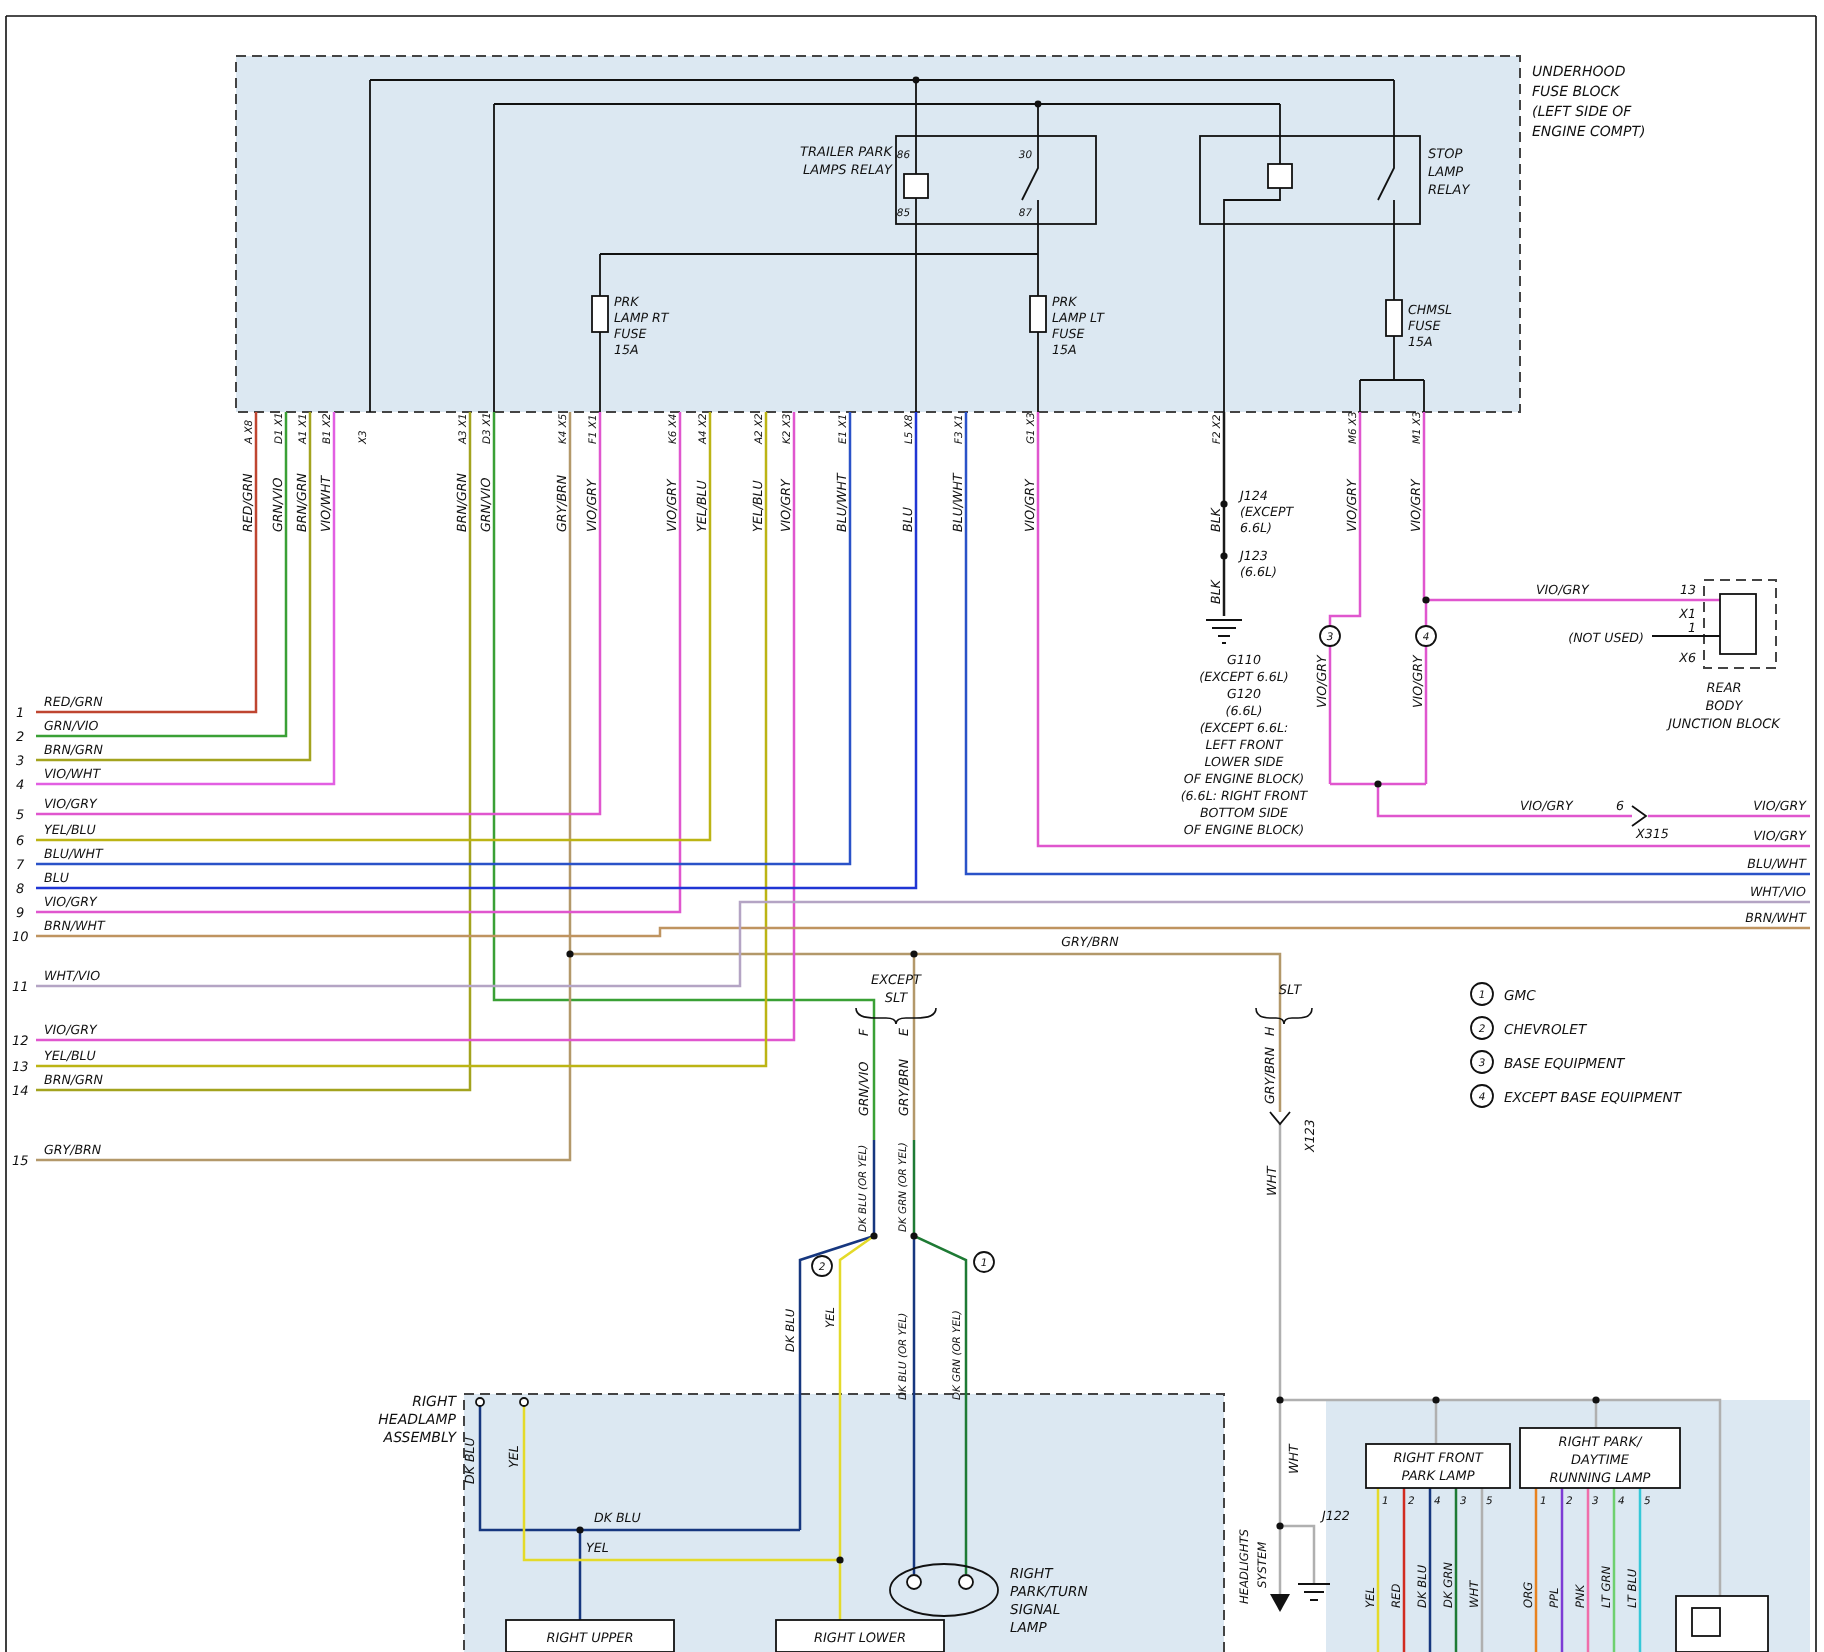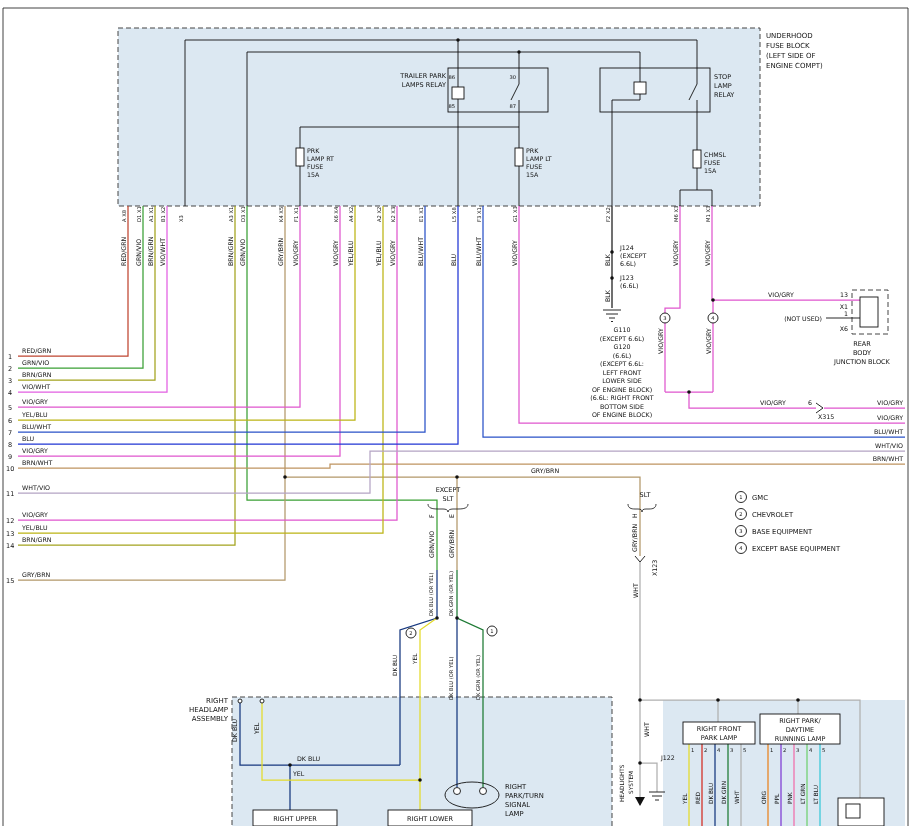--- a/index.html
+++ b/index.html
@@ -1,16 +1,16 @@
 <!DOCTYPE html>
 <html><head>
 <meta charset="utf-8">
 <style>
   html,body{margin:0;padding:0;background:#fff;}
-  #stage{position:relative;width:912px;height:826px;background:#ffffff;overflow:hidden;}
+  #stage{position:relative;width:912px;height:826px;background:#ffffff;overflow:hidden;font-style:italic;}
   svg text{font-family:"DejaVu Sans","Liberation Sans",sans-serif;fill:#111;}
   .tx{font-size:7px}
   .t68{font-size:6.8px}
   .t65{font-size:6.5px}
   .t63{font-size:6.3px}
   .t58{font-size:5.8px}
   .t52{font-size:5.2px}
   .mid{text-anchor:middle}
   .end{text-anchor:end}
   .w{fill:none;stroke-width:1.25;stroke-linecap:butt}

